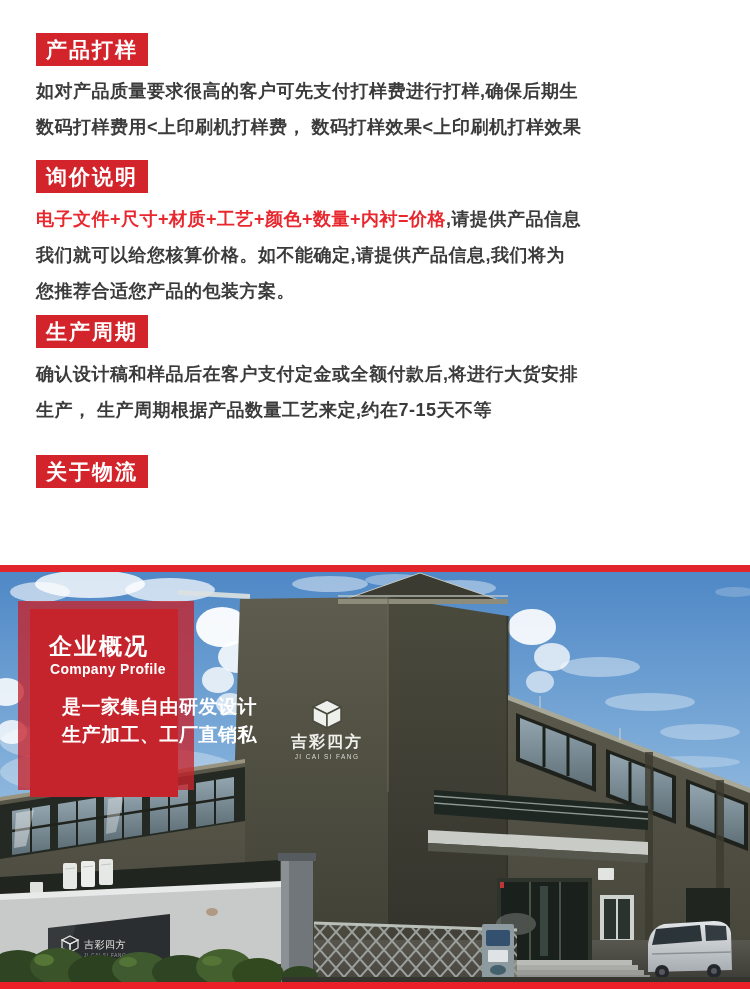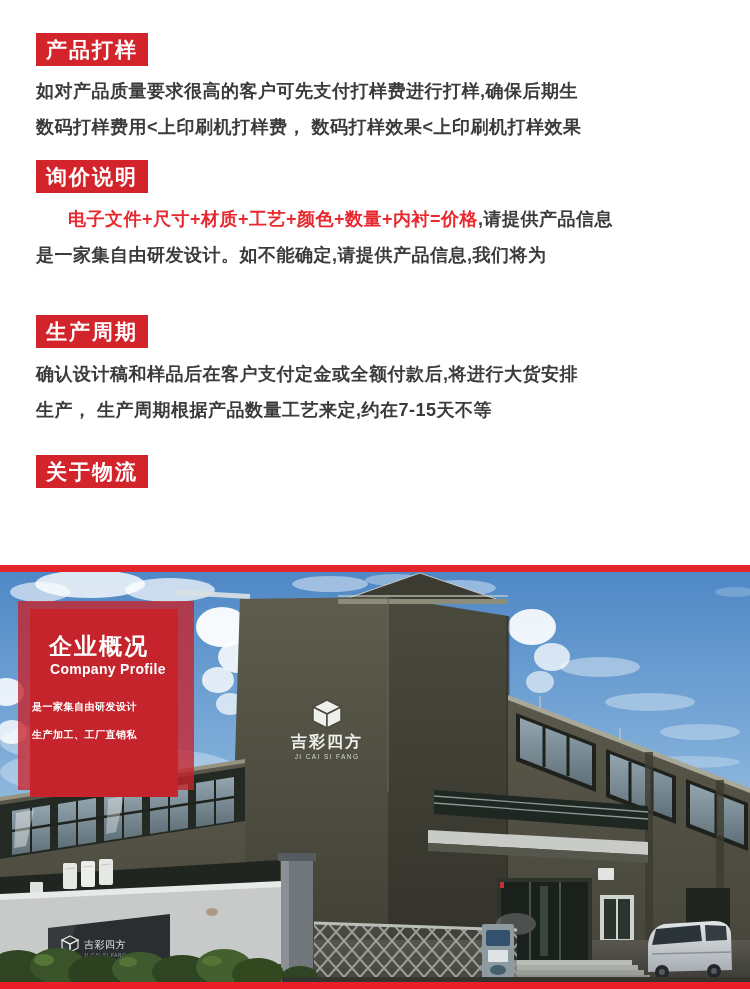--- a/index.html
+++ b/index.html
@@ -4,33 +4,33 @@
 <style>
   html,body{margin:0;padding:0;background:#fff;}
   #page{position:relative;width:750px;height:989px;background:#ffffff;overflow:hidden;
         font-family:"Liberation Sans","DejaVu Sans",sans-serif;}
   .badge{position:absolute;left:36px;width:112px;height:33px;background:#d3232b;color:#fff;
          font-size:21px;font-weight:700;letter-spacing:2px;display:flex;align-items:center;
          justify-content:center;}
   .para{position:absolute;left:36px;width:700px;color:#3b3b3b;font-size:18px;font-weight:600;
         line-height:36px;letter-spacing:0.5px;}
   .para .line{white-space:nowrap;}
-  .red{color:#e8282e;margin-left:32px;}
+  .red{color:#e8282e;}
   
   .photo-section{position:absolute;left:0;top:565px;width:750px;height:424px;}
   .divider{position:absolute;left:0;top:0;width:750px;height:7px;background:#e2242b;}
   .photo-svg{position:absolute;left:0;top:7px;width:750px;height:410px;display:block;}
   .bottom-bar{position:absolute;left:0;top:417px;width:750px;height:7px;background:#ea1f27;}
   .overlay-outer{position:absolute;left:18px;top:36px;width:176px;height:189px;
                  background:rgba(199,34,44,0.78);}
   .overlay-inner{position:absolute;left:30px;top:44px;width:148px;height:188px;
                  background:#c5242c;color:#fff;}
   .cp-title{position:absolute;left:19px;top:22px;font-size:23px;font-weight:600;letter-spacing:2px;white-space:nowrap;}
   .cp-sub{position:absolute;left:20px;top:52px;font-size:14px;font-weight:700;letter-spacing:0.3px;white-space:nowrap;}
-  .cp-body{position:absolute;left:2px;top:84px;font-size:10px;font-weight:700;line-height:28px;
+  .cp-body{position:absolute;left:32px;top:84px;font-size:19px;font-weight:700;line-height:28px;
            letter-spacing:0.5px;}
   .cp-body div{white-space:nowrap;}
 </style>
 </head>
 <body>
 
 <div id="page">
 
   <div class="badge" style="top:33px">
     <span>产品打样</span>
@@ -38,21 +38,22 @@
   <div class="para" style="top:73px">
     <div class="line">如对产品质量要求很高的客户可先支付打样费进行打样,确保后期生</div>
     <div class="line">数码打样费用&lt;上印刷机打样费， 数码打样效果&lt;上印刷机打样效果</div>
   </div>
 
   <div class="badge" style="top:160px">
     <span>询价说明</span>
   </div>
   <div class="para" style="top:201px">
     <div class="line"><span class="red">电子文件+尺寸+材质+工艺+颜色+数量+内衬=价格</span><span>,请提供产品信息</span></div>
-    <div class="line">是一家集自由研发设计。如不能确定,请提供产品信息,我们将为</div>
+    <div class="line">我们就可以给您核算价格。如不能确定,请提供产品信息,我们将为</div>
+    <div class="line">您推荐合适您产品的包装方案。</div>
   </div>
 
   <div class="badge" style="top:315px">
     <span>生产周期</span>
   </div>
   <div class="para" style="top:356px">
     <div class="line">确认设计稿和样品后在客户支付定金或全额付款后,将进行大货安排</div>
     <div class="line">生产， 生产周期根据产品数量工艺来定,约在7-15天不等</div>
   </div>
 

